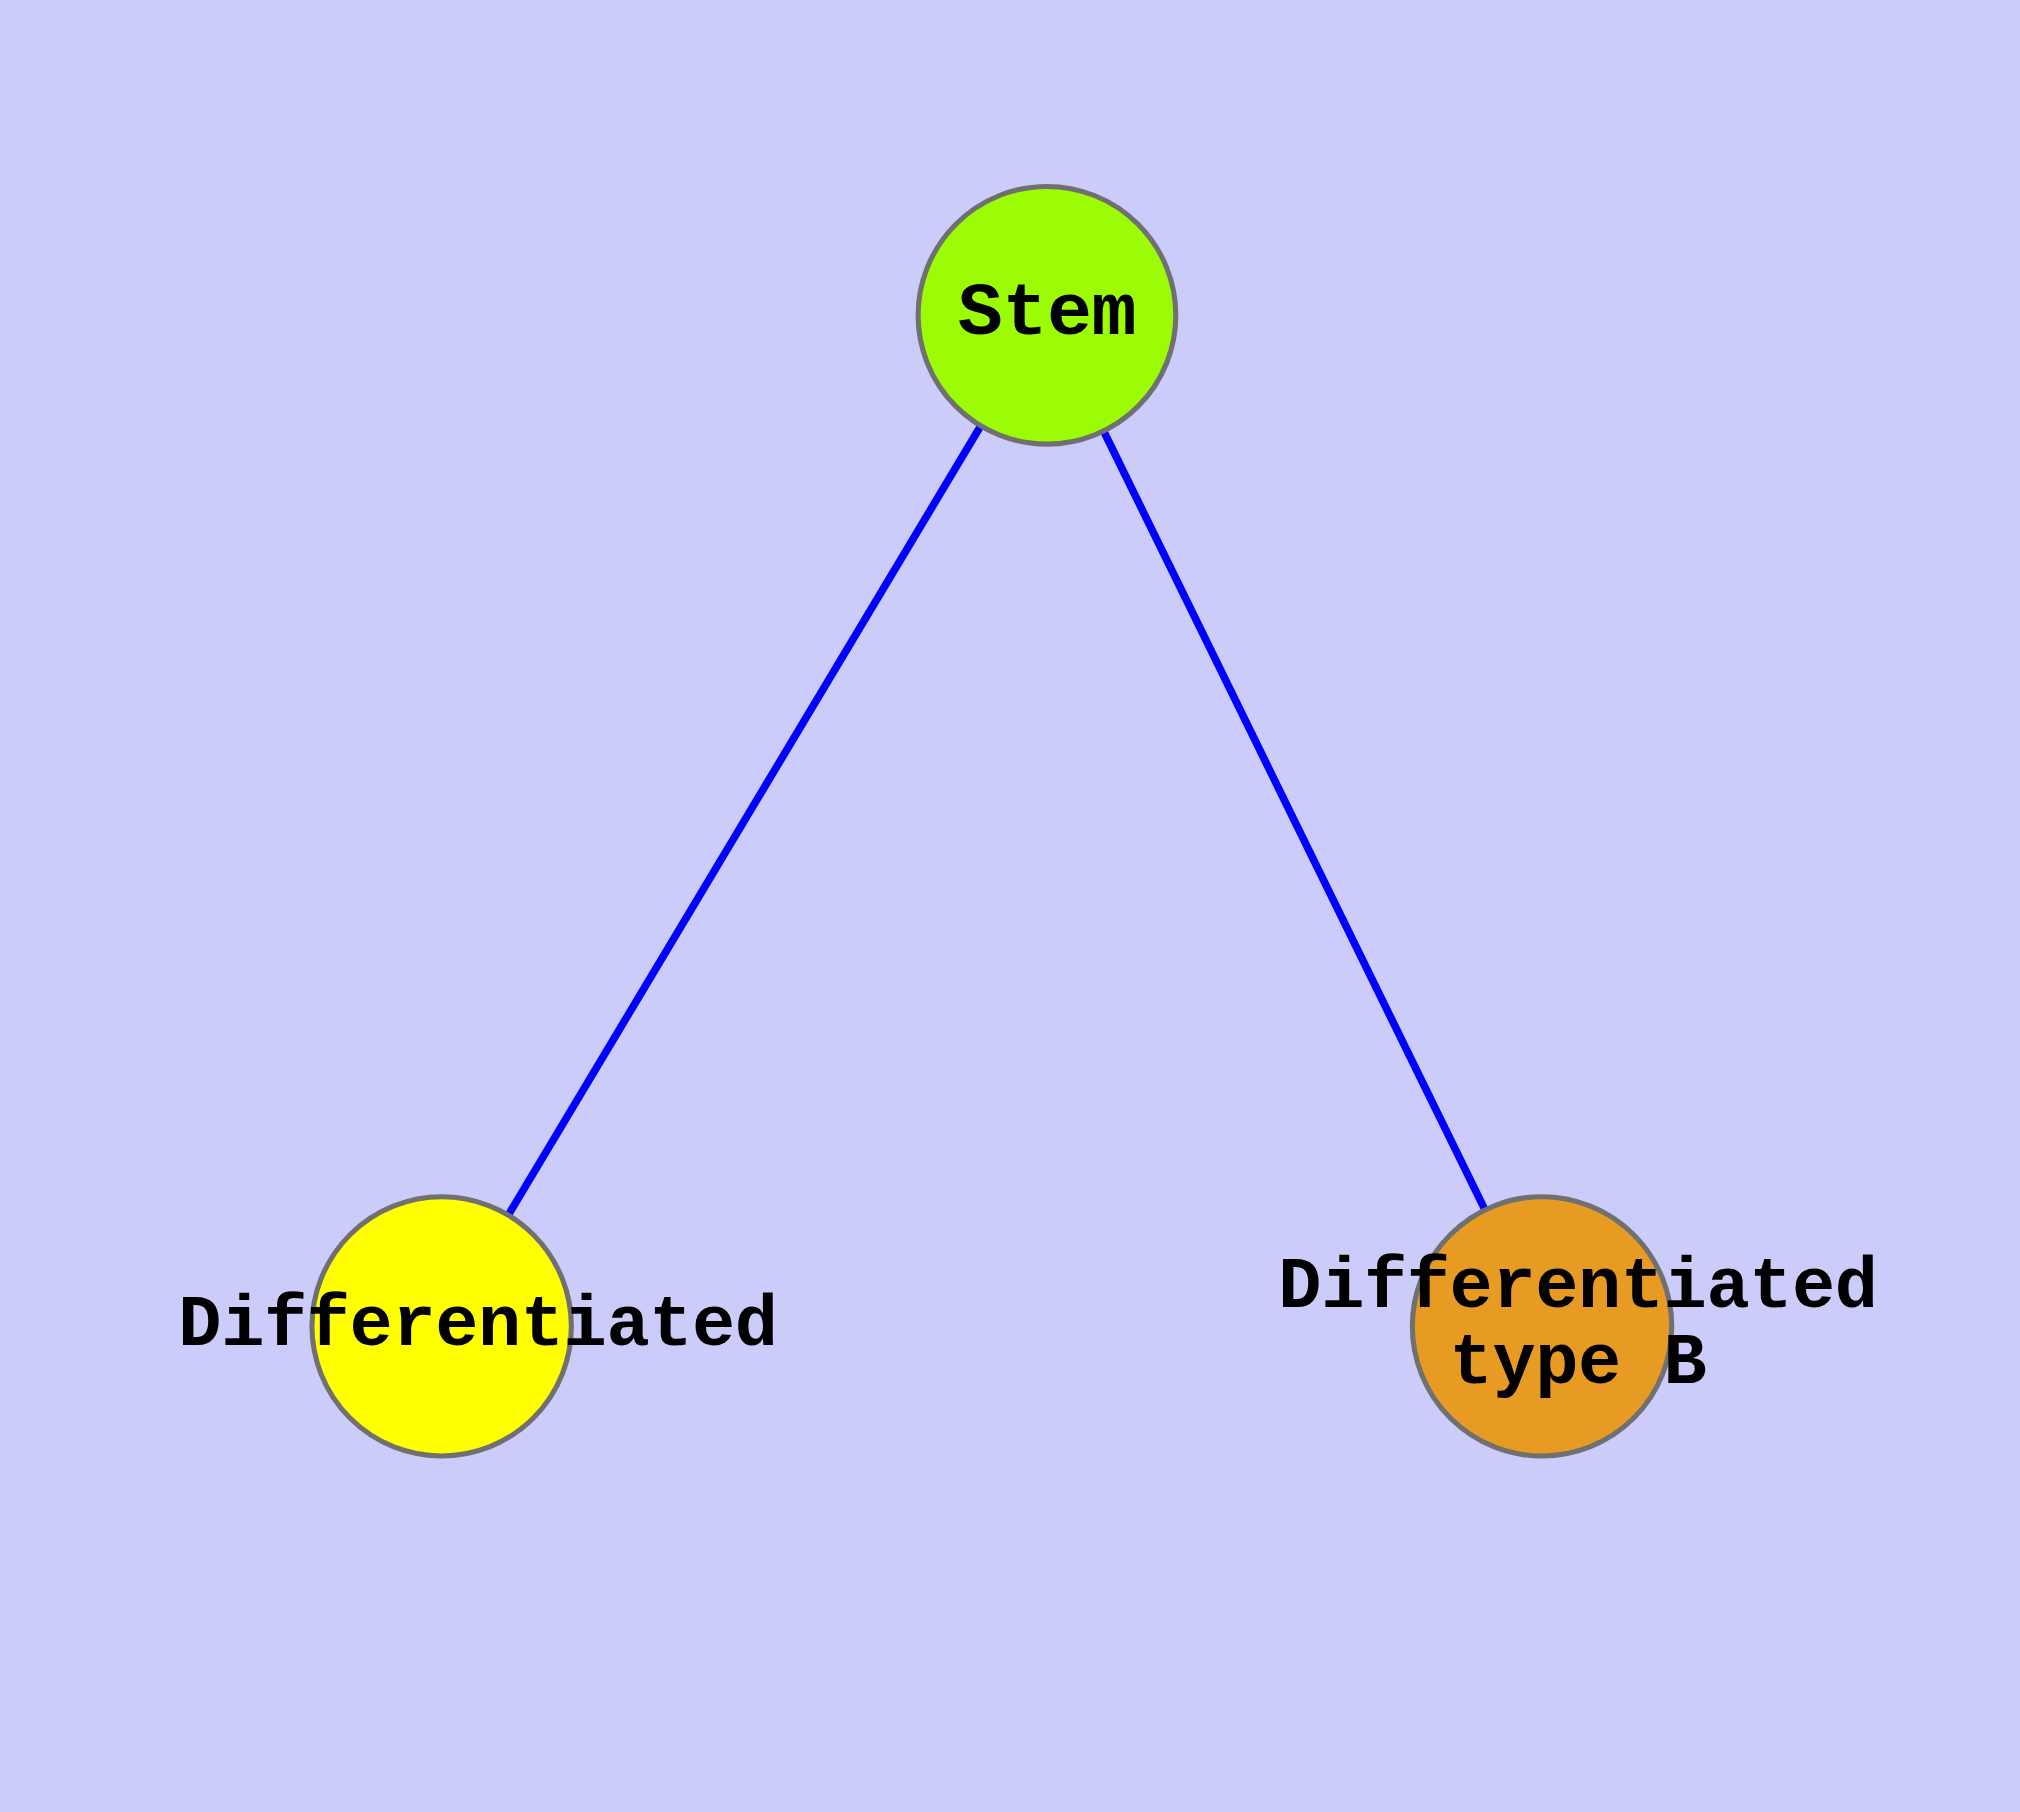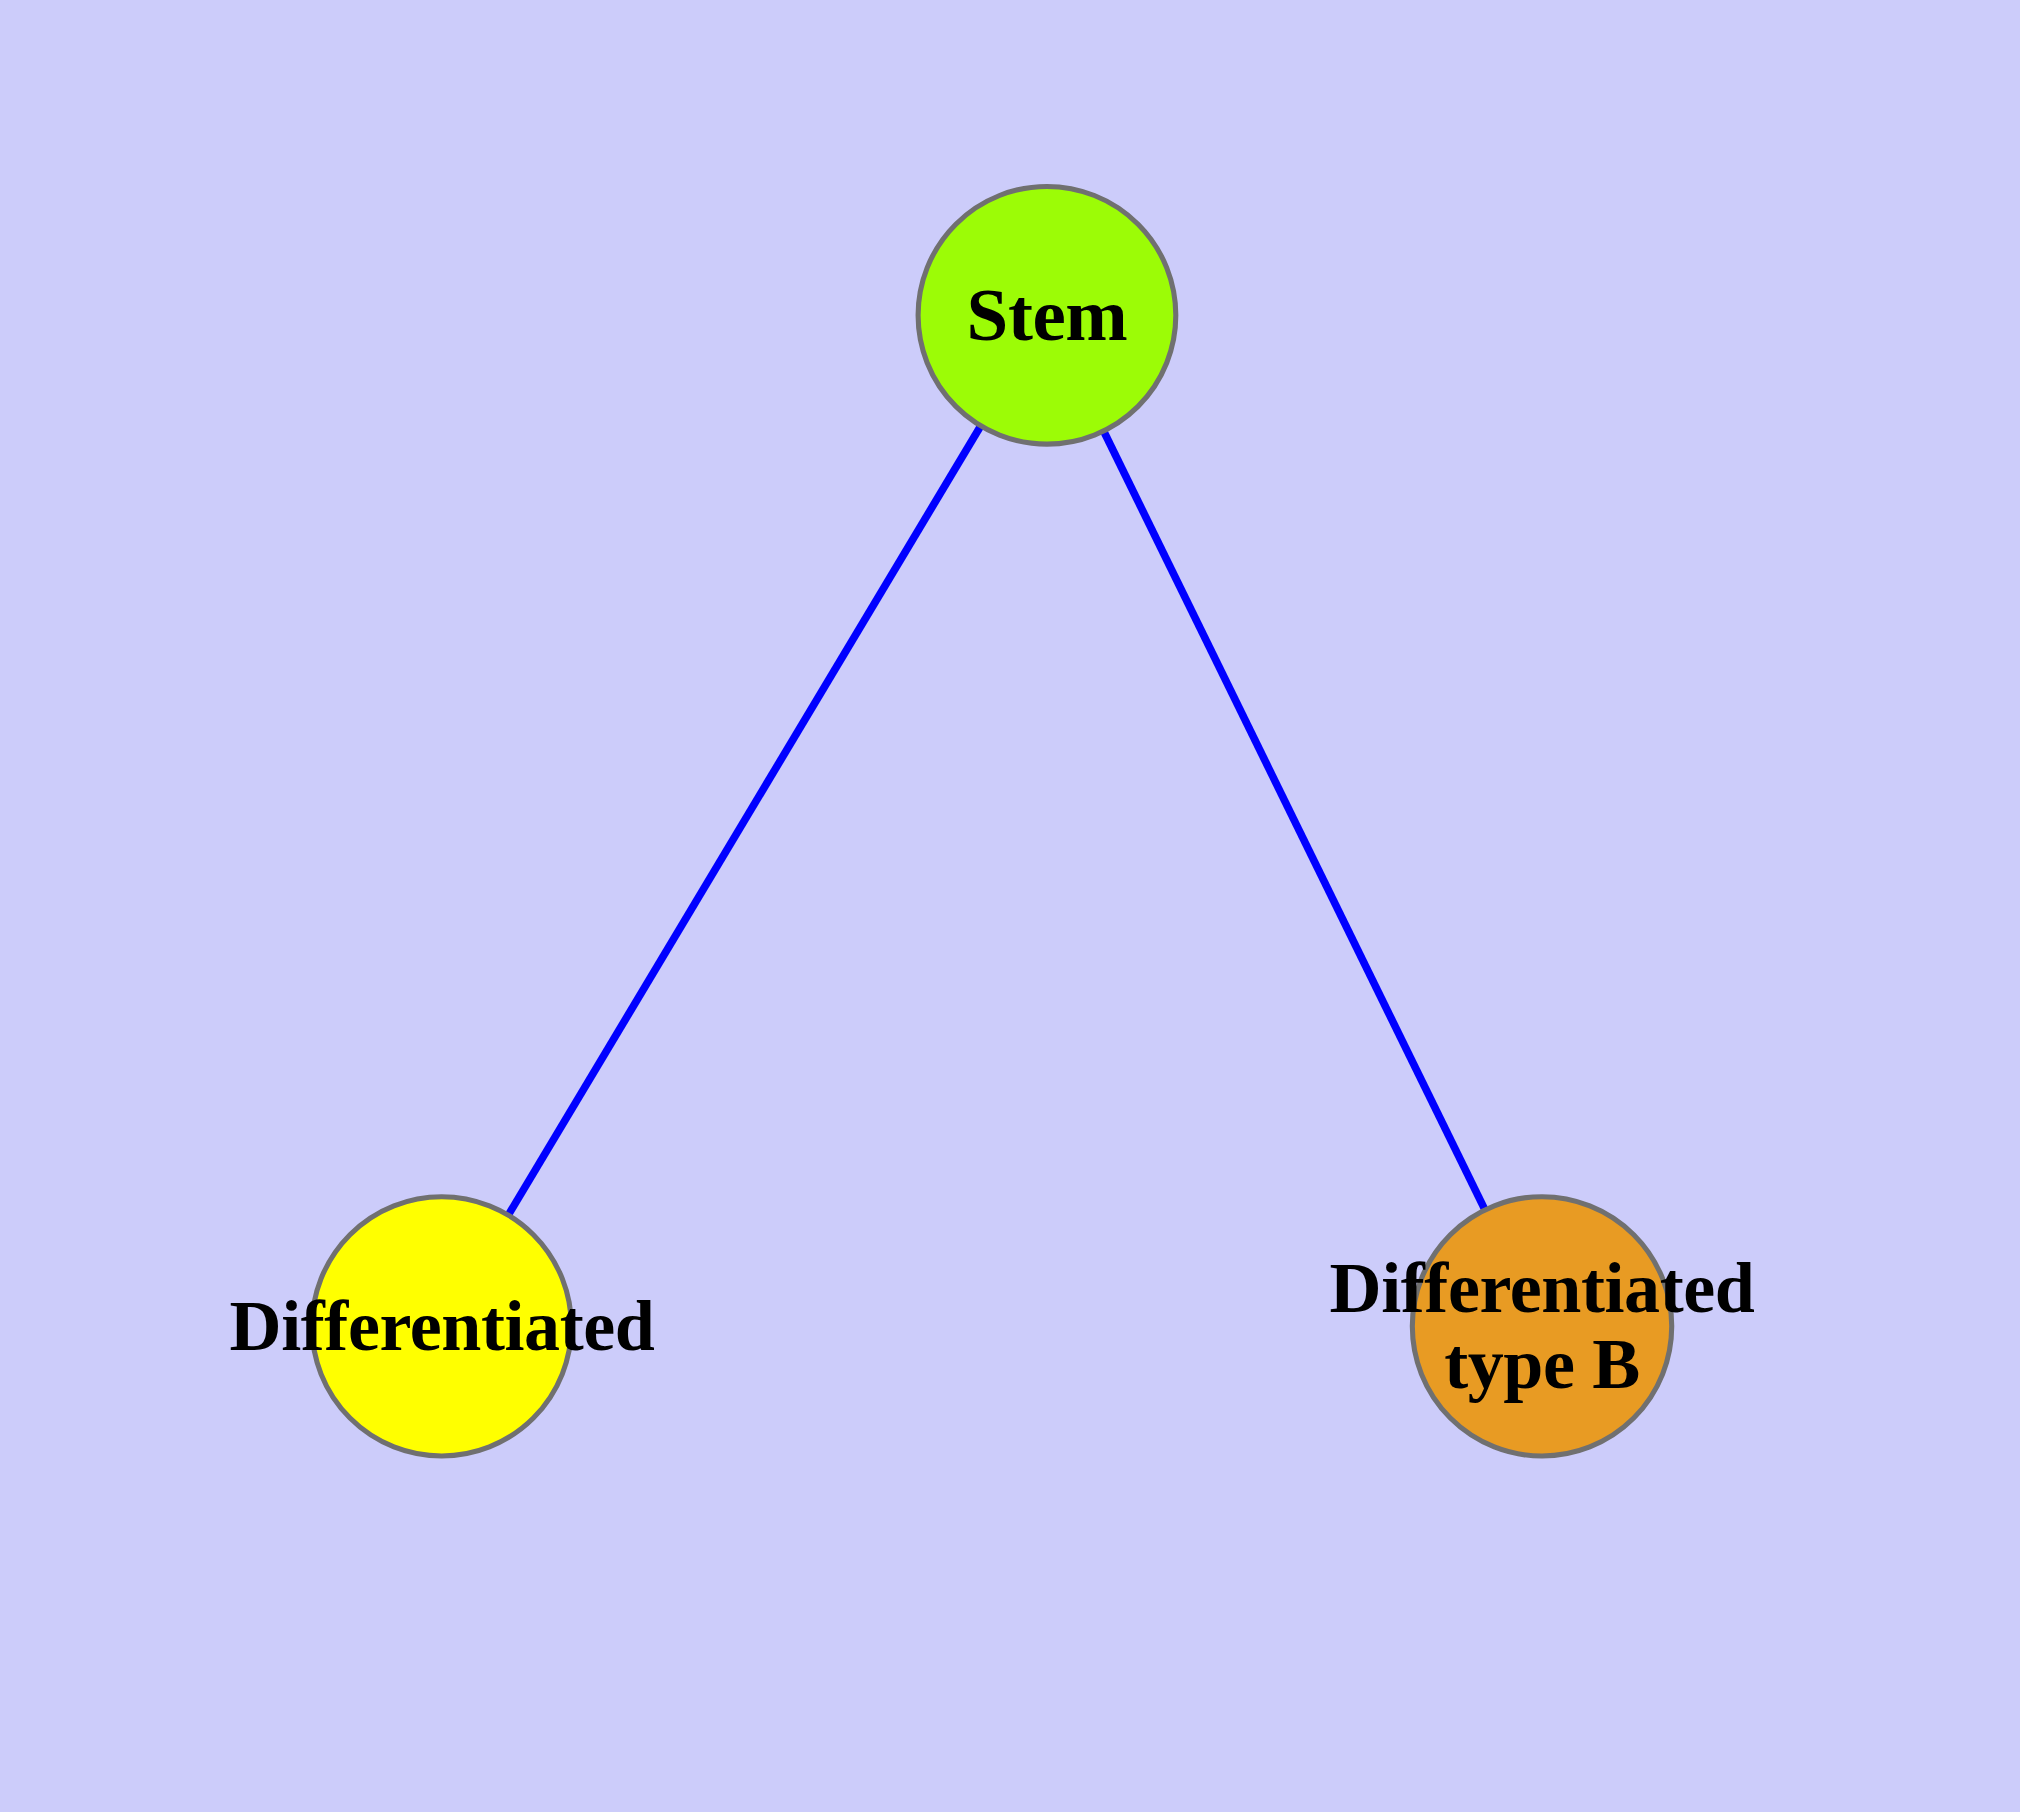--- a/index.html
+++ b/index.html
@@ -6,21 +6,21 @@
   html, body {
     margin: 0;
     padding: 0;
     background: #ffffff;
   }
   #canvas {
     position: relative;
     width: 2021px;
     height: 1812px;
     overflow: hidden;
-    font-family: Liberation Serif, serif;
+    font-family: Liberation Mono, monospace;
   }
   #graph-bg {
     position: absolute;
     inset: 0;
     width: 100%;
     height: 100%;
   }
   #graph-svg {
     position: absolute;
     top: 0;
@@ -47,20 +47,21 @@
     letter-spacing: -0.4px;
     transform: translate(-50%, -50%);
     pointer-events: none;
     -webkit-font-smoothing: antialiased;
   }
   .label-stem {
     font-size: 75px;
   }
   .label-diff {
     font-size: 72px;
+    margin-left: 36px;
   }
 </style>
 </head>
 <body>
 
 <div id="canvas" style="width: 2021px; height: 1812px;">
 
   <div id="graph-bg" style="background: rgb(204, 204, 250);"></div>
 
   <svg id="graph-svg" viewBox="0 0 2384 2138" preserveAspectRatio="none" aria-hidden="true">

